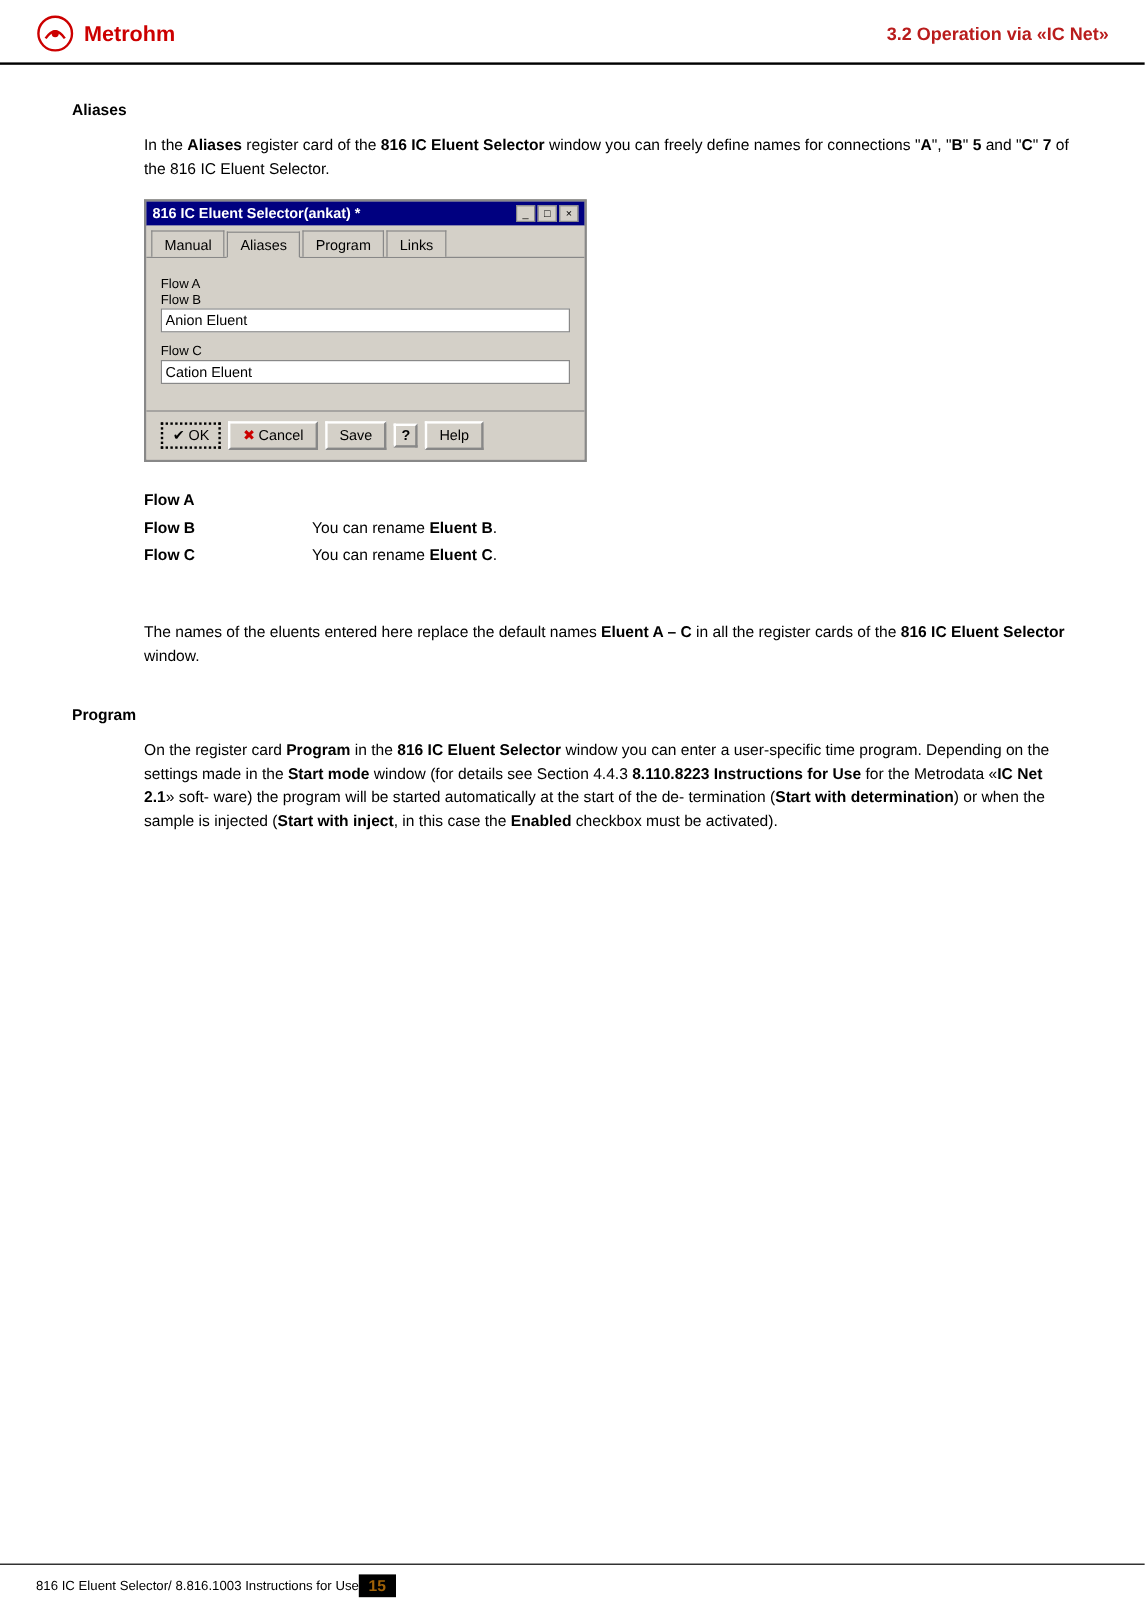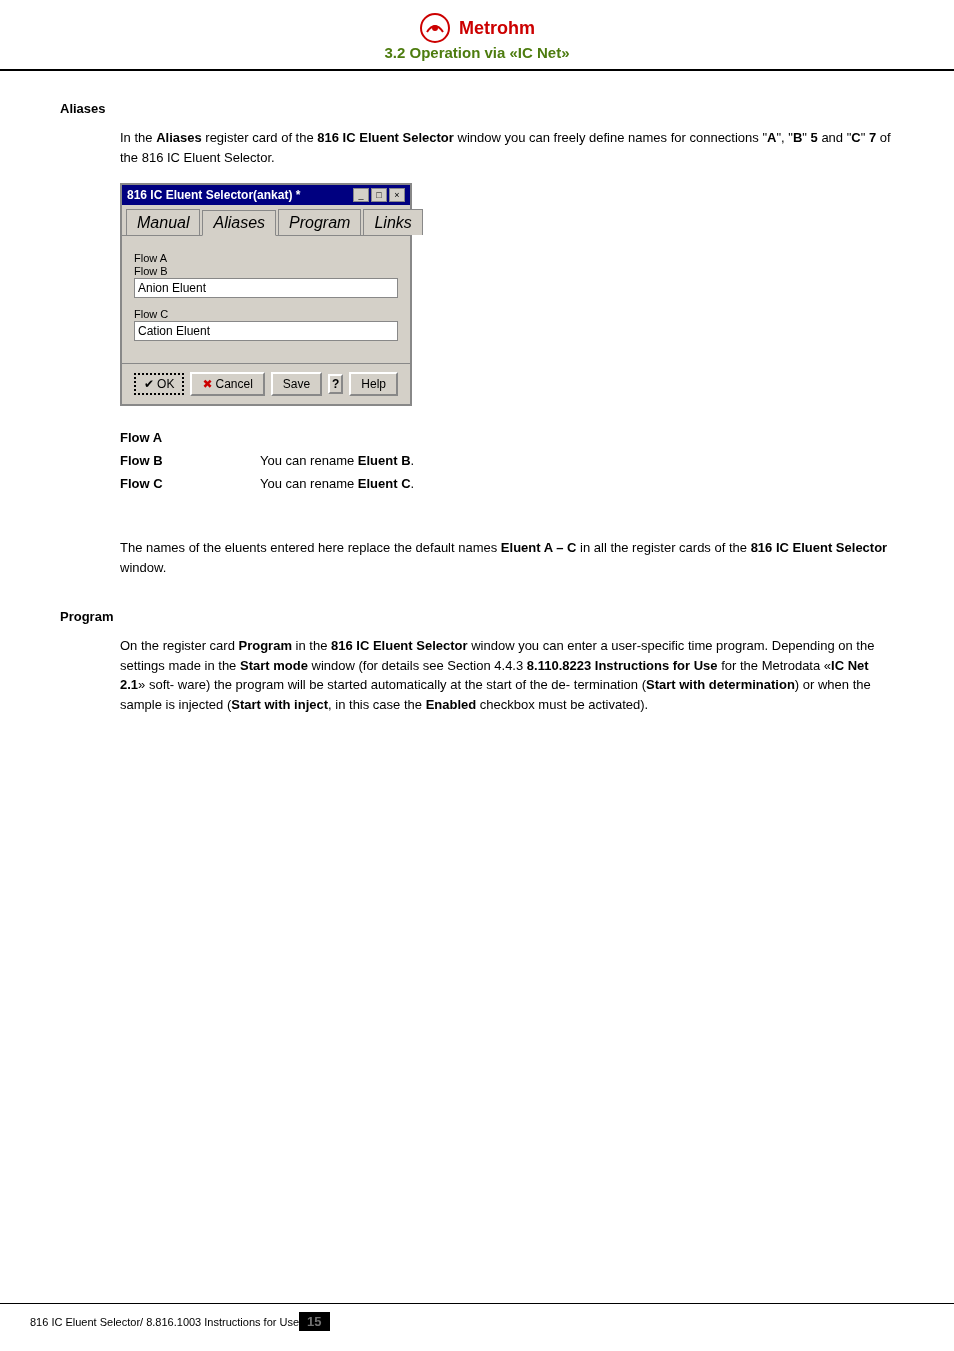--- a/index.html
+++ b/index.html
@@ -13,40 +13,39 @@
       position: relative;
     }
 
     
     .page-header {
       display: flex;
       justify-content: space-between;
       align-items: center;
       padding: 12px 30px 8px 30px;
       border-bottom: 2px solid #000;
-      flex-direction: column;
     }
     .logo-area {
       display: flex;
       align-items: center;
       gap: 8px;
     }
     .logo-icon {
       width: 32px;
       height: 32px;
     }
     .logo-text {
       font-size: 18px;
       font-weight: bold;
       color: #cc0000;
     }
     .header-title {
       font-size: 15px;
       font-weight: bold;
-      color: #4d7c0f;
+      color: #b91c1c;
     }
 
     
     .page-content {
       padding: 30px 60px 40px 60px;
     }
 
     
     .section-heading {
       font-size: 13px;
@@ -62,21 +61,21 @@
       padding-left: 60px;
     }
 
     
     .dialog-container {
       padding-left: 60px;
       margin-bottom: 24px;
     }
     .dialog-window {
       border: 2px solid #888;
-      width: 292px;
+      width: 369px;
       background: #d4d0c8;
       font-size: 12px;
     }
     .dialog-titlebar {
       background: #000080;
       color: #fff;
       display: flex;
       justify-content: space-between;
       align-items: center;
       padding: 3px 5px;
@@ -104,23 +103,22 @@
       background: #d4d0c8;
       border-bottom: 1px solid #888;
       padding: 4px 4px 0 4px;
       gap: 2px;
     }
     .dialog-tab {
       padding: 3px 10px;
       border: 1px solid #888;
       border-bottom: none;
       background: #d4d0c8;
-      font-size: 16px;
+      font-size: 12px;
       cursor: pointer;
-      font-style: italic;
     }
     .dialog-tab.active {
       background: #d4d0c8;
       border-bottom: 1px solid #d4d0c8;
       position: relative;
       top: 1px;
       z-index: 1;
     }
     .dialog-body {
       background: #d4d0c8;
@@ -226,21 +224,21 @@
       padding-top: 8px;
     }
     .footer-text {
       font-size: 11px;
       color: #000;
     }
     .page-number {
       font-size: 13px;
       font-weight: bold;
       background: #000;
-      color: #737373;
+      color: #a16207;
       padding: 2px 8px;
     }
 
     b { font-weight: bold; }
   </style>
 </head>
 <body>
 
 <div class="page-header">
   <div class="logo-area">

